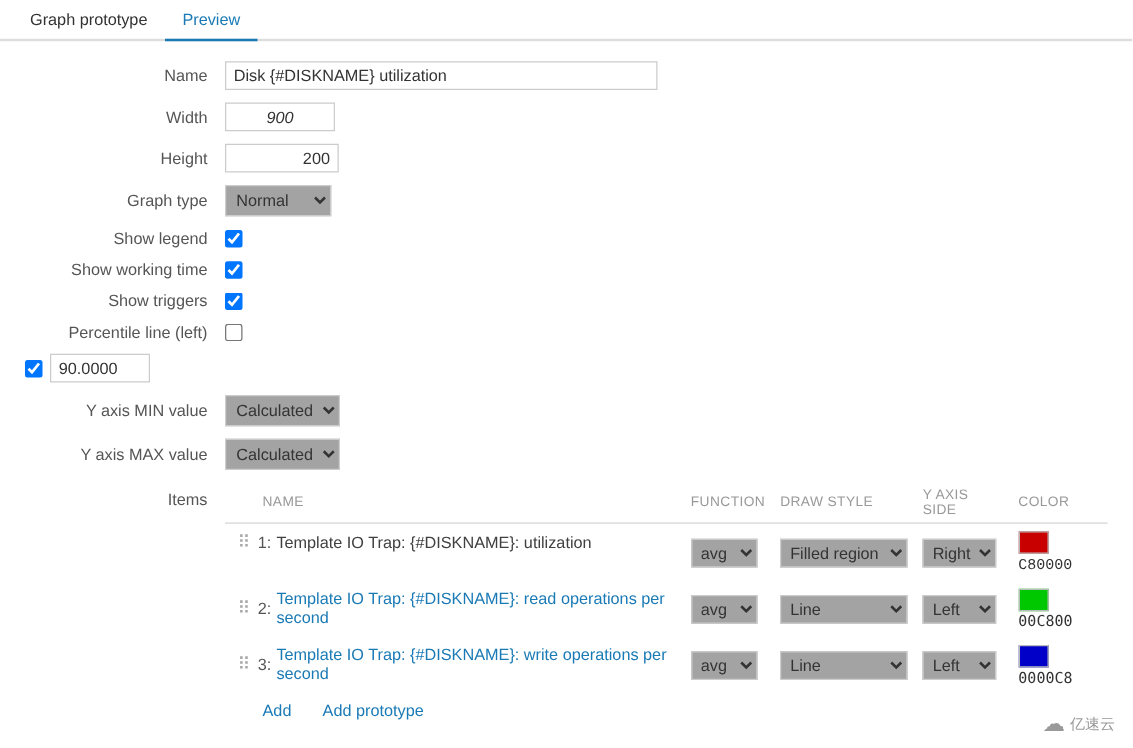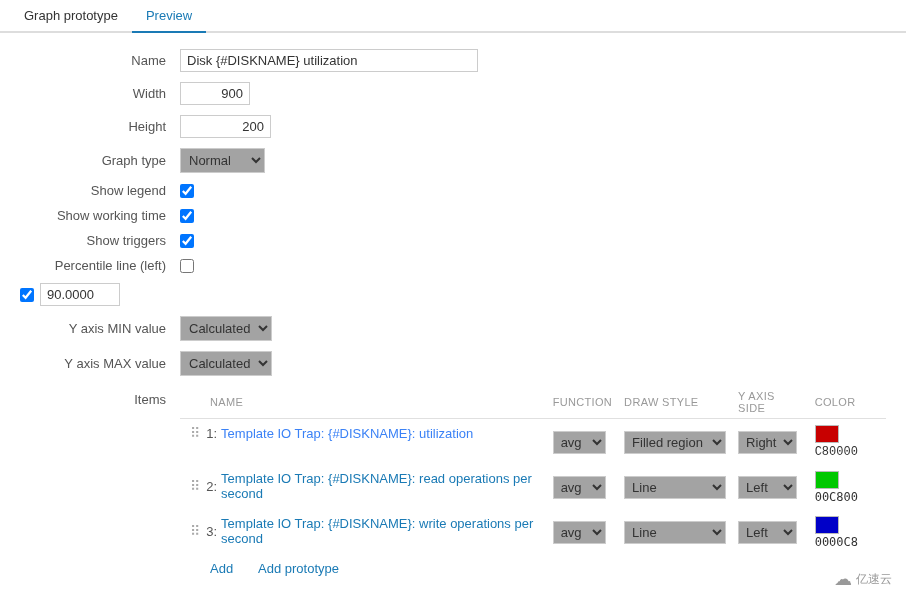--- a/index.html
+++ b/index.html
@@ -52,22 +52,22 @@
     }
     .items-table thead tr th.th-name { padding-left: 30px; }
     .items-table tbody tr td { padding: 6px 6px; vertical-align: middle; }
 
     .add-links { margin-top: 6px; padding-left: 30px; }
     .add-links a { color: #1a7ab5; text-decoration: none; cursor: pointer; margin-right: 22px; font-size: 13px; }
 
     
     .footer { position: fixed; bottom: 8px; right: 14px; font-size: 12px; color: #999; display: flex; align-items: center; gap: 4px; }
 
-    .name-input { width: 298px; }
-    .width-input { width: 70px; text-align: right; }
+    .name-input { width: 346px; }
+    .width-input { width: 88px; text-align: center; font-style: italic; }
     .height-input { width: 91px; text-align: right; }
     .percentile-input { width: 80px; }
   </style>
 </head>
 <body>
 
 <div class="tabs">
   <a class="tab">Graph prototype</a>
   <a class="tab active">Preview</a>
 </div>
@@ -153,21 +153,21 @@
             <th>DRAW STYLE</th>
             <th>Y AXIS SIDE</th>
             <th>COLOR</th>
           </tr>
         </thead>
         <tbody id="items-tbody">
         <tr>
               <td style="display: flex; align-items: center; min-width: 280px;">
       <span style="color:#aaa;cursor:grab;font-size:14px;padding:0 4px;margin-right:2px;">⠿</span>
       <span style="color:#555;white-space:nowrap;padding-right:4px;">1:</span>
-      <a style="color:#3b82f6;text-decoration:none;cursor:pointer;text-align:center;">Template IO Trap: {#DISKNAME}: utilization</a>
+      <a style="color:#404040;text-decoration:none;cursor:pointer;text-align:center;">Template IO Trap: {#DISKNAME}: utilization</a>
     </td>
               <td><select style="font-size: 13px; border: 1px solid rgb(204, 204, 204); padding: 2px 3px;"><option>avg</option><option>min</option><option>max</option><option>all</option><option>last</option></select></td>
               <td><select style="font-size: 13px; border: 1px solid rgb(204, 204, 204); padding: 2px 3px;"><option>Line</option><option selected="">Filled region</option><option>Bold line</option><option>Dot</option><option>Dashed line</option><option>Gradient line</option></select></td>
               <td><select style="font-size: 13px; border: 1px solid rgb(204, 204, 204); padding: 2px 3px;"><option>Left</option><option selected="">Right</option></select></td>
               <td>
       <span style="display:inline-block;width:24px;height:18px;background:#C80000;border:1px solid #bbb;vertical-align:middle;margin-right:4px;cursor:pointer;"></span>
       <span style="font-family:Liberation Mono, monospace;font-size:12px;">C80000</span>
     </td>
             </tr>
             <tr>

